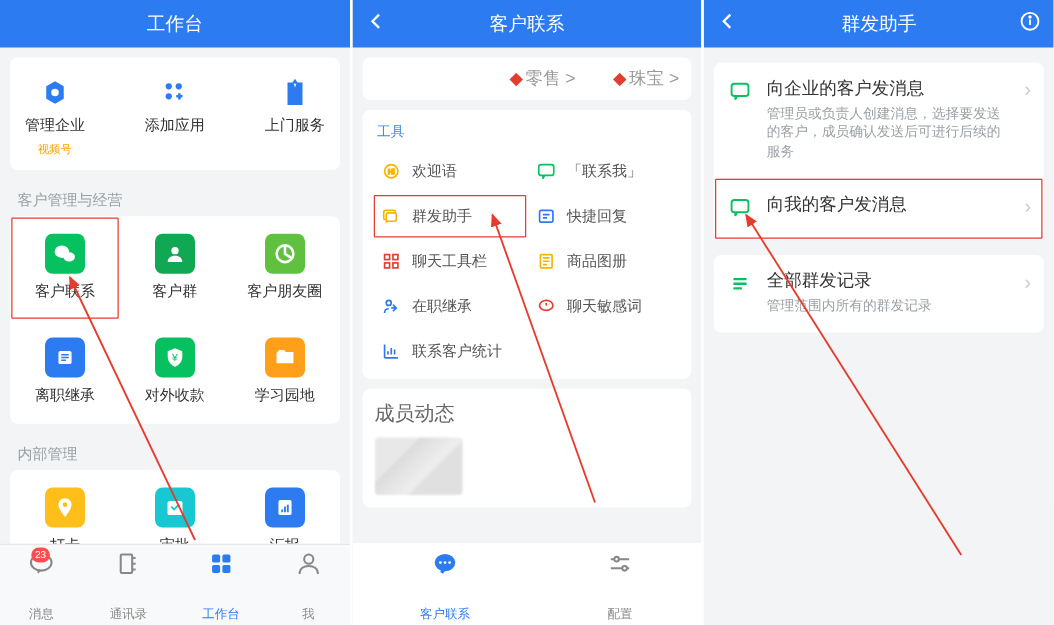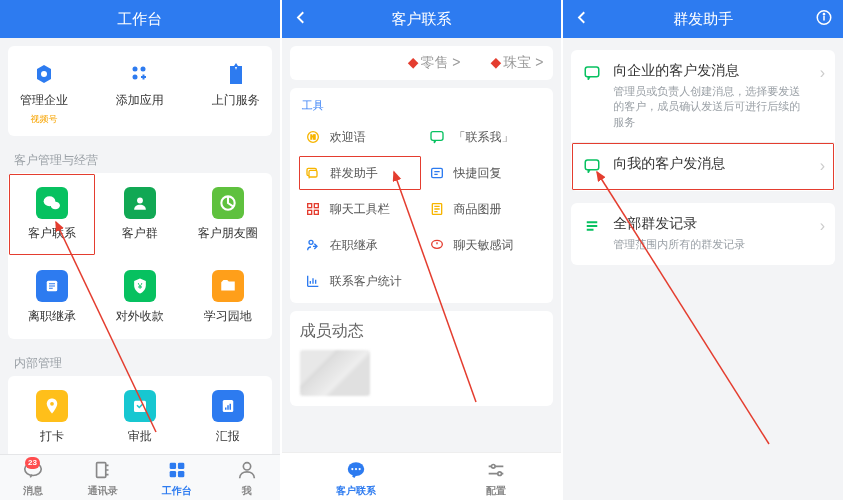--- a/index.html
+++ b/index.html
@@ -112,23 +112,22 @@
     border-top: 1px solid #e5e6e8;
     display: flex;
     justify-content: space-around;
     padding: 4px 0 2px;
     position: absolute;
     bottom: 0; left: 0; right: 0;
   }
   .nav-item {
     display: flex; flex-direction: column; align-items: center;
     font-size: 10px; color: #888;
-    gap: 1px;
+    gap: 19px;
     position: relative;
-    font-weight: bold;
   }
   .nav-item.active { color: #2d7bf0; }
   .nav-item .badge {
     position: absolute;
     top: -2px; right: 4px;
     background: #ff4d4f;
     color: #fff;
     font-size: 8px;
     border-radius: 7px;
     padding: 0 3px;

